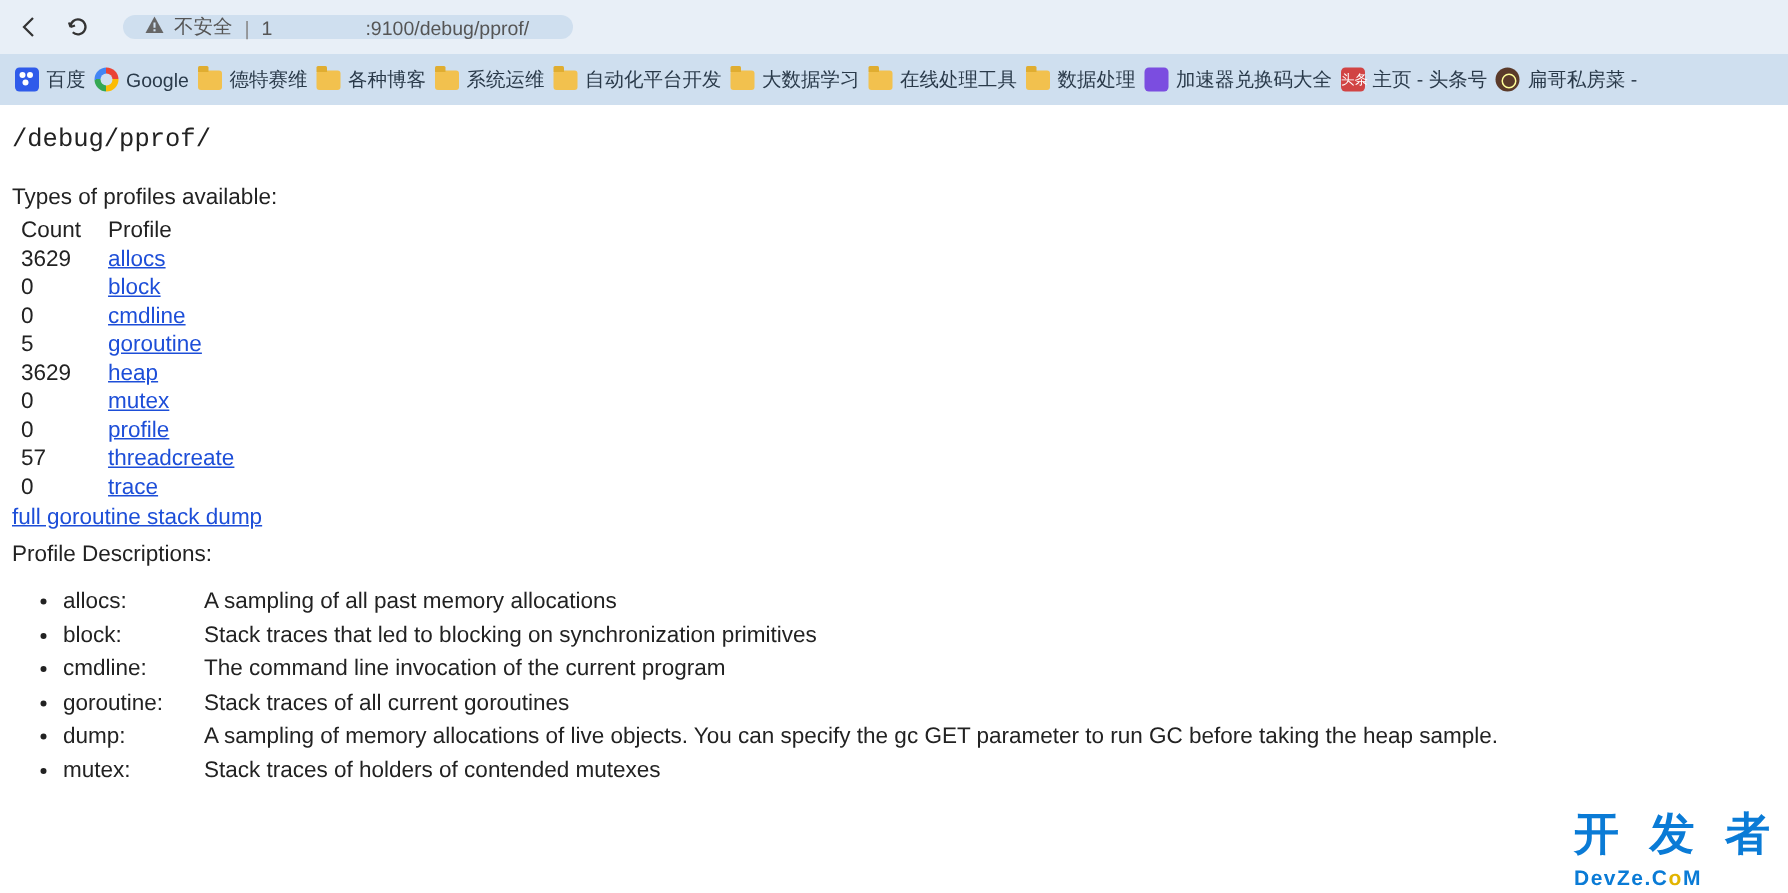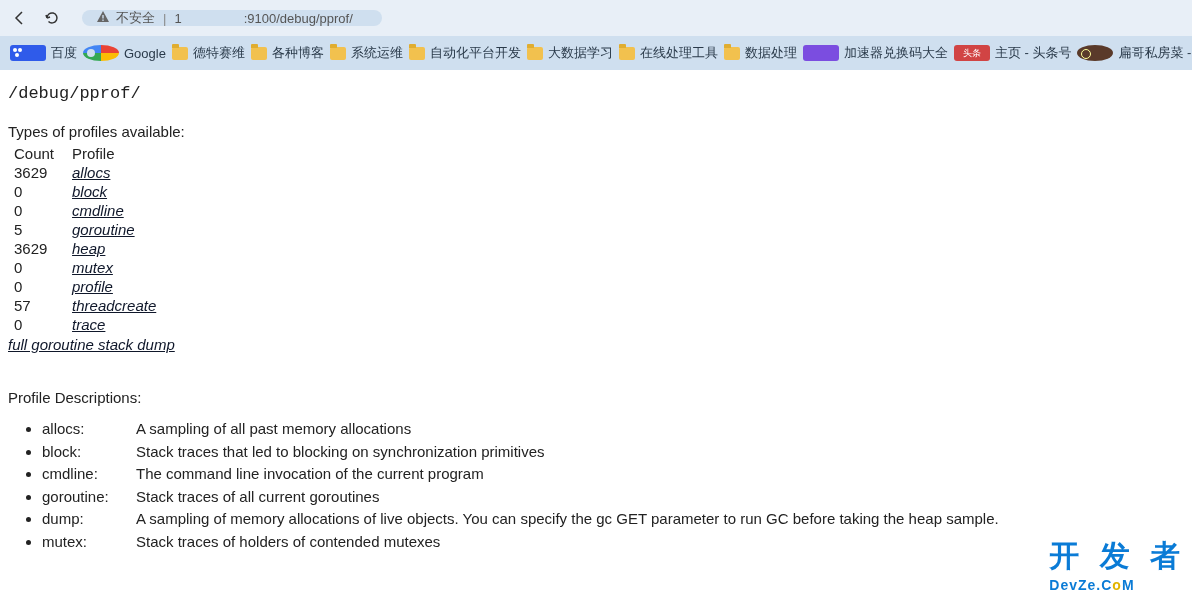--- a/index.html
+++ b/index.html
@@ -67,43 +67,43 @@
   position: relative;
 }
 .folder-icon::before {
   content: "";
   position: absolute;
   top: -3px; left: 0;
   width: 7px; height: 4px;
   background: #e0ad30;
   border-radius: 1px 1px 0 0;
 }
-.bicon { width: 36px; height: 16px; border-radius: 3px; display:inline-block; }
+.bicon { width: 16px; height: 16px; border-radius: 3px; display:inline-block; }
 .baidu-icon { background:#2f5bea; position:relative; }
 .baidu-icon::after{content:""; position:absolute; left:3px; top:3px; width:4px; height:4px; border-radius:50%; background:#fff; box-shadow:5px 0 0 #fff, 2px 5px 0 #fff;}
 .google-icon { background: conic-gradient(#ea4335 0 25%, #fbbc05 0 50%, #34a853 0 75%, #4285f4 0); border-radius:50%; position:relative;}
 .google-icon::after{content:""; position:absolute; left:4px; top:4px; width:8px; height:8px; background:#cfdfef; border-radius:50%;}
 .purple-icon { background:#7b4de0; }
 .red-icon { background:#d14444; color:#fff; font-size:9px; text-align:center; line-height:16px; }
 .dark-icon { background:#5a3a2a; border-radius:50%; position:relative;}
 .dark-icon::after{content:""; position:absolute; left:4px; top:4px; width:8px; height:8px; border:1px solid #ff9; border-radius:50%;}
 .content {
   padding: 14px 8px;
   font-size: 15px;
   color: #222;
   font-family: "Segoe UI", "Microsoft YaHei", Arial, sans-serif;
 }
 .page-title { font-size: 17px; margin-bottom: 20px; font-family: Liberation Mono, monospace; }
 .subtitle { margin-bottom: 4px; }
 .profile-table { border-collapse: collapse; margin-left: 2px; }
 .profile-table td { padding: 1px 4px; vertical-align: top; }
 .profile-table td:first-child { text-align: left; padding-right: 14px; min-width:42px; }
-a.link { color: #0f172a; text-decoration: underline; cursor: pointer; font-style: italic; }
+a.link { color: #1d4ed8; text-decoration: underline; cursor: pointer; }
 .full-dump { margin-top: 2px; }
-.desc-title { margin-top: 36px; margin-bottom: 12px; }
+.desc-title { margin-top: 8px; margin-bottom: 12px; }
 .desc-list { list-style: disc; padding-left: 34px; }
 .desc-list li { margin-bottom: 0px; line-height: 1.5; }
 .desc-name { display:inline-block; min-width: 94px; }
 .watermark {
   position: absolute;
   right: 6px; bottom: 2px;
   font-size: 26px;
   font-weight: 700;
   letter-spacing: 1px;
   font-family: "Segoe UI", Arial, sans-serif;

